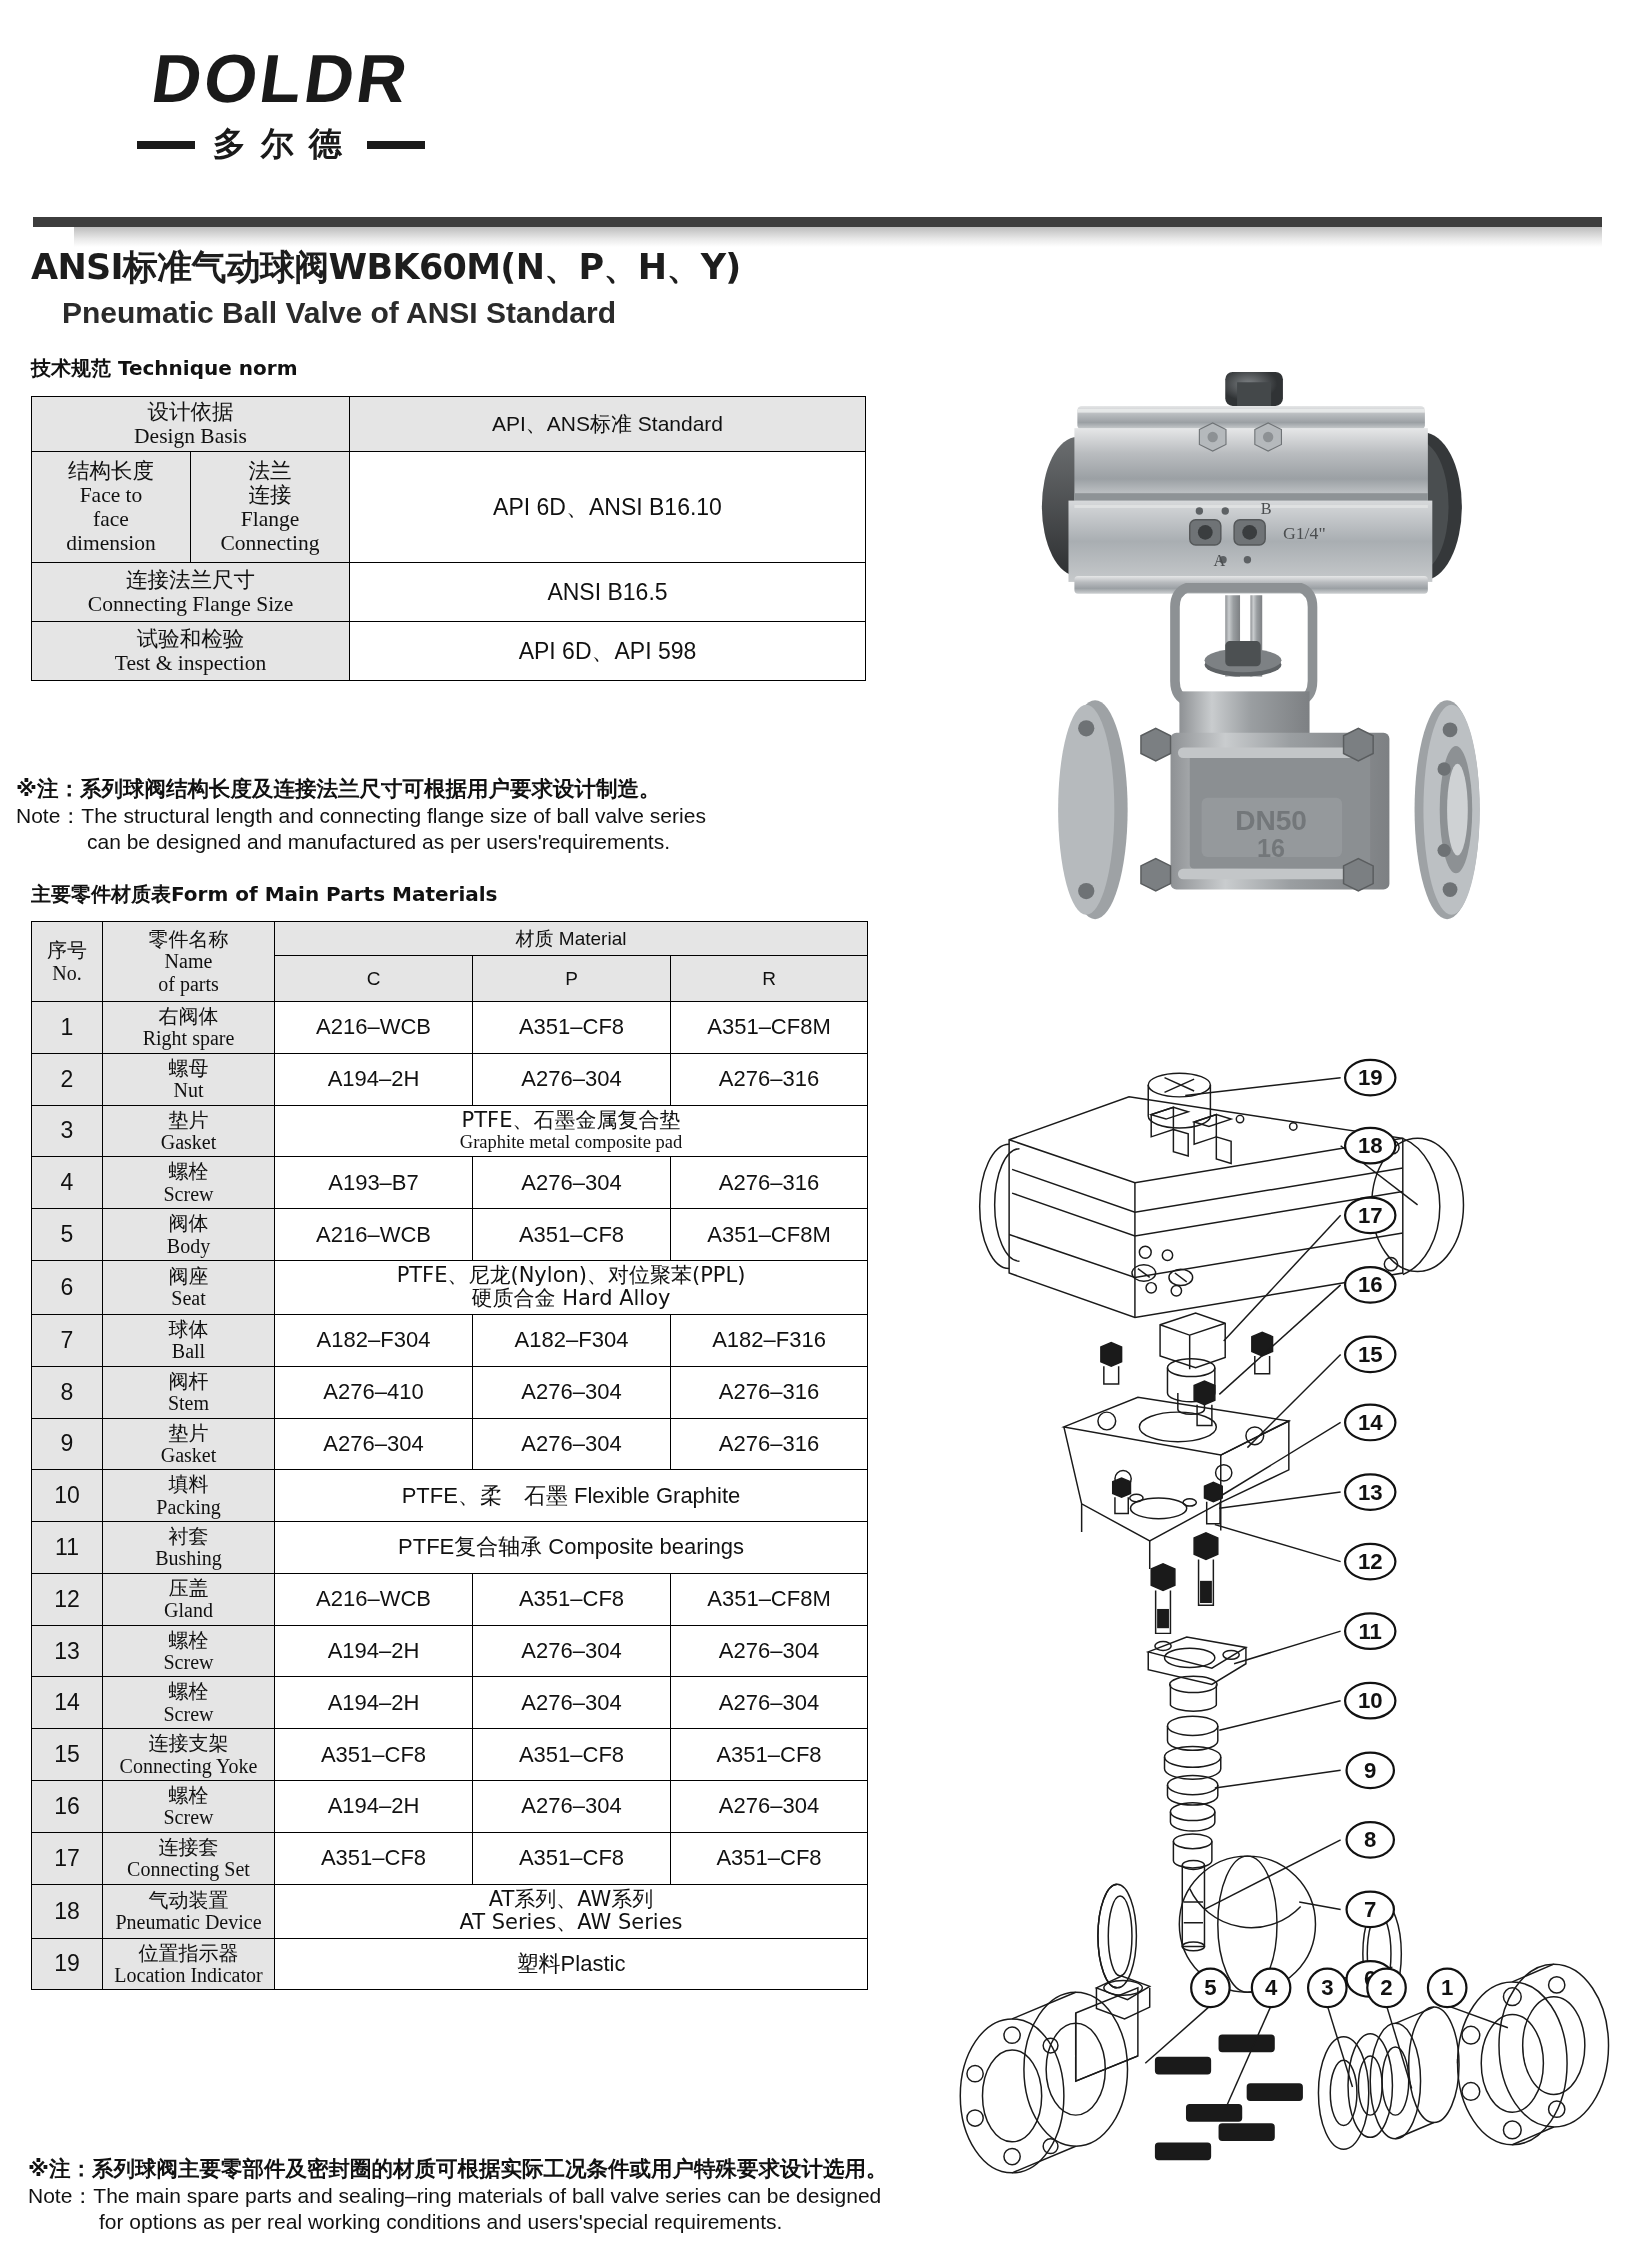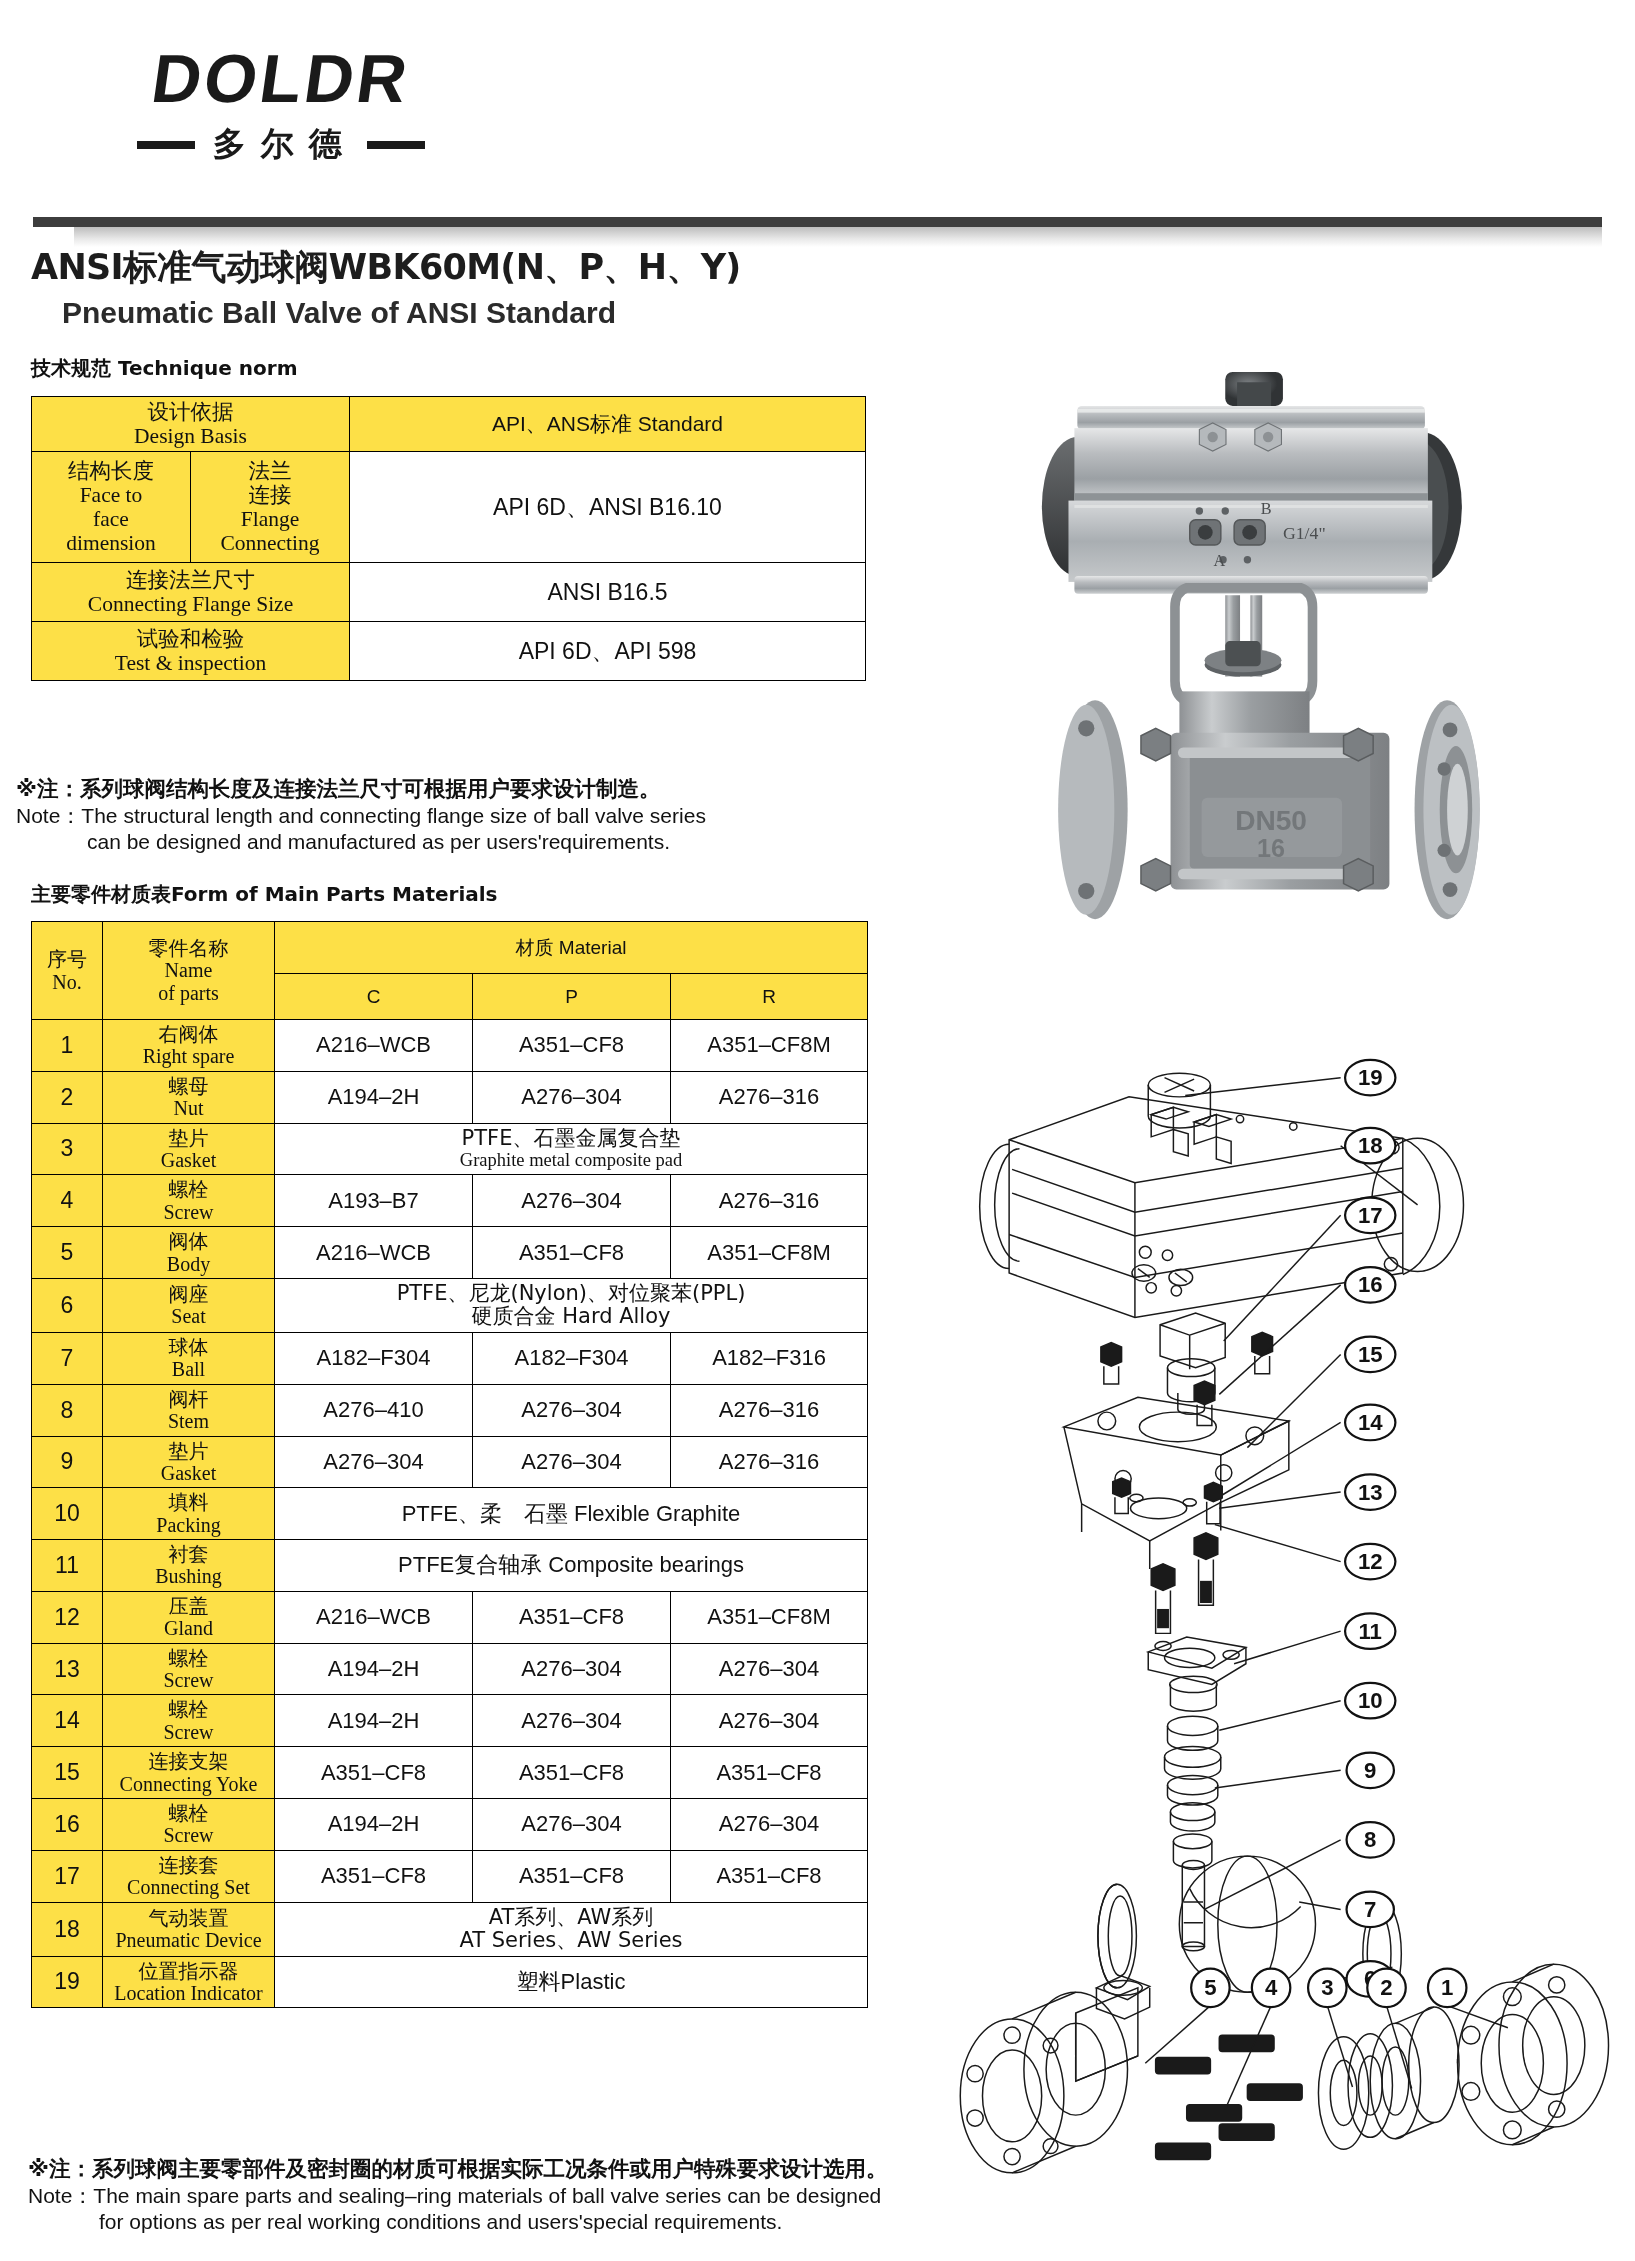--- a/index.html
+++ b/index.html
@@ -72,21 +72,21 @@
     border-collapse: collapse;
     table-layout: fixed;
   }
   table.doc td {
     border: 1.5px solid #000;
     text-align:center;
     vertical-align: middle;
     color:#111;
     padding: 3px 4.4px;
   }
-  table.doc td.hd { background:#fde047; }
+  table.doc td.hd { background:#e5e5e5; }
   table.doc td.val { background:#ffffff; }
   .cn  { font-family:"DejaVu Sans","Liberation Sans",sans-serif; display:block; line-height:1.12; }
   .en  { font-family:Liberation Serif, serif; display:block; line-height:1.12; }
 
   
   #tbl-technique { left:31px; top:396px; width:835px; }
   #tbl-technique td { font-size:21px; }
   #tbl-technique td .cn { font-size:21.5px; }
   #tbl-technique td .en { font-size:21.5px; }
   #tbl-technique td.val { font-size:23px; }
@@ -199,21 +199,21 @@
 <table class="doc" id="tbl-materials">
   <colgroup>
     <col style="width:71px">
       <col style="width:172px">
     <col style="width:198px">
       <col style="width:198px">
       <col style="width:197px">
   </colgroup>
   <tbody>
 
-    <tr style="height:52px">
+    <tr style="height:34px">
       <td class="hd" rowspan="2">
         <span class="cn">序号</span>
         <span class="en">No.</span>
       </td>
       <td class="hd" rowspan="2">
         <span class="cn">零件名称</span>
         <span class="en">Name</span>
         <span class="en">of parts</span>
       </td>
       <td class="hd" colspan="3">材质 Material</td>

